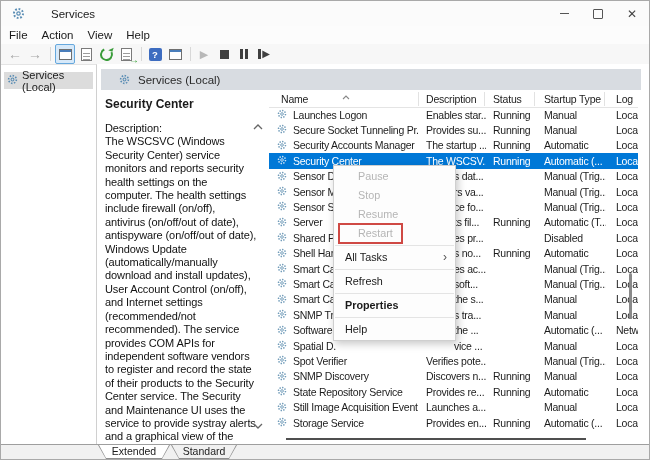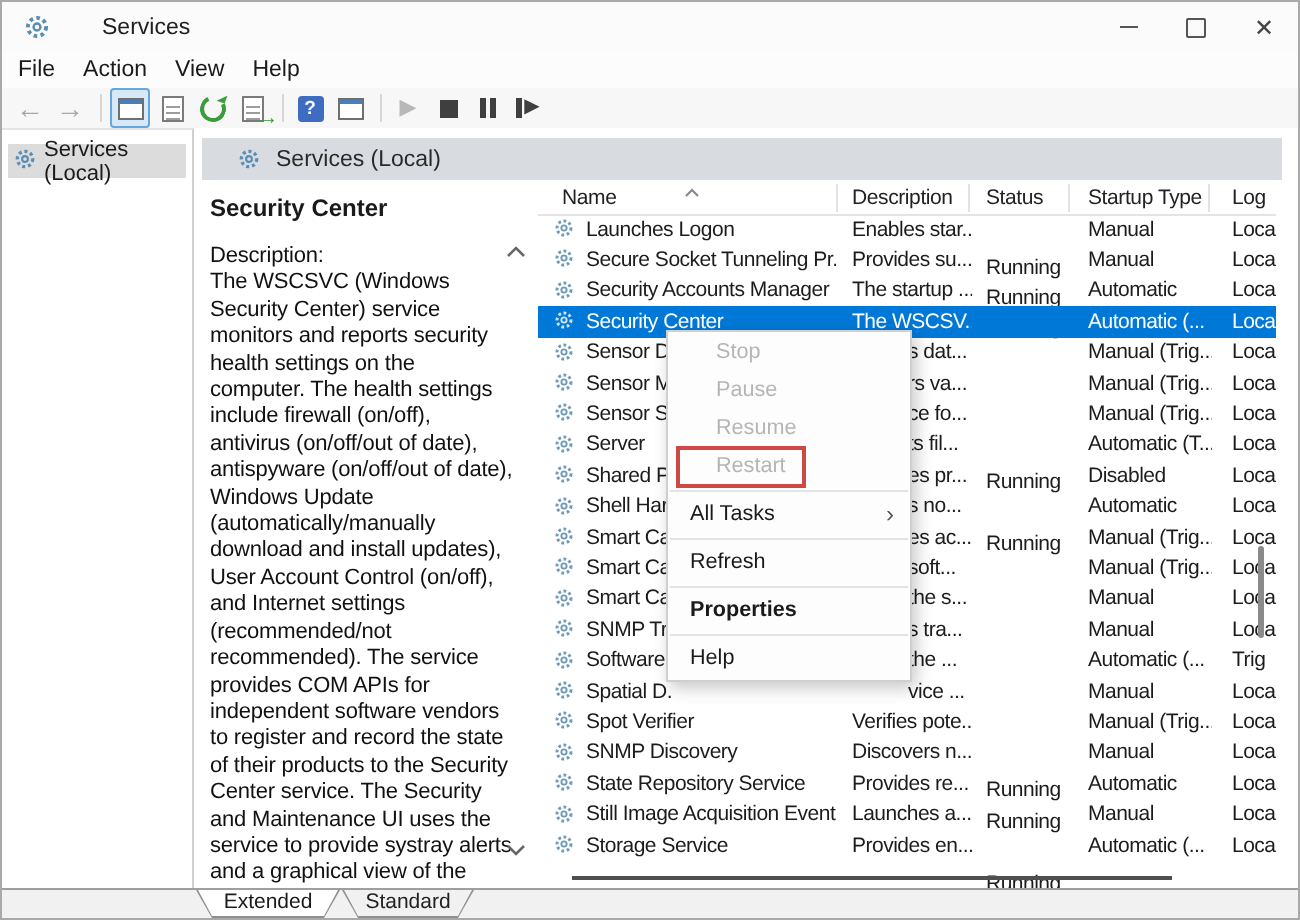--- a/index.html
+++ b/index.html
@@ -66,21 +66,21 @@
   .sort-caret{position:absolute;top:0;}
   .rows{position:absolute;left:0;top:17px;width:100%;bottom:0;}
   .row{position:absolute;left:0;width:100%;height:15.4px;}
   .row.selected{background:#0078d7;}
   .row.selected .cell{color:#fff;}
   .row .gear-wrap{position:absolute;left:8px;top:2px;}
   .cell{position:absolute;top:1.5px;font-size:10.5px;letter-spacing:-0.25px;white-space:nowrap;overflow:hidden;color:#1c1c1c;}
   .c-name{left:24px;width:125px;}
   .c-desc{left:157px;width:60px;box-sizing:border-box;}
   .c-desc.offset{padding-left:28px;}
-  .c-status{left:224px;width:45px;margin-top:19px;}
+  .c-status{left:224px;width:45px;}
   .c-startup{left:275px;width:62px;}
   .c-log{left:347px;width:22px;}
   .vthumb{position:absolute;right:6px;top:183px;width:3px;height:46px;background:#8a8a8a;border-radius:2px;}
   .hthumb{position:absolute;left:17px;top:348px;width:300px;height:2px;background:#4f4f4f;}
 
   
   .ctx{position:absolute;left:332px;top:164px;width:121px;background:#fdfdfd;border:1px solid #cfcfcf;box-shadow:2px 3px 8px rgba(0,0,0,0.22);padding:1px 0;z-index:50;}
   .mitem{position:relative;height:19px;line-height:19px;padding-left:11px;font-size:10.8px;color:#1a1a1a;white-space:nowrap;}
   .mitem.indent{padding-left:24px;}
   .mitem.disabled{color:#b5b5b5;}
@@ -393,21 +393,21 @@
           </div>
           <div class="row" style="top: 215.6px;">
             <span class="gear-wrap"><svg width="10" height="10" viewBox="0 0 16 16">
                 <circle cx="8" cy="8" r="5.6" fill="none" stroke="#6f9ab8" stroke-width="2.4" stroke-dasharray="2.2 2.1"></circle>
                 <circle cx="8" cy="8" r="2.1" fill="none" stroke="#6f9ab8" stroke-width="1.5"></circle>
               </svg></span>
             <span class="cell c-name">Software</span>
             <span class="cell c-desc offset">the ...</span>
             <span class="cell c-status"></span>
             <span class="cell c-startup">Automatic (...</span>
-            <span class="cell c-log">Trig</span>
+            <span class="cell c-log">Netw</span>
           </div>
           <div class="row" style="top: 231px;">
             <span class="gear-wrap"><svg width="10" height="10" viewBox="0 0 16 16">
                 <circle cx="8" cy="8" r="5.6" fill="none" stroke="#6f9ab8" stroke-width="2.4" stroke-dasharray="2.2 2.1"></circle>
                 <circle cx="8" cy="8" r="2.1" fill="none" stroke="#6f9ab8" stroke-width="1.5"></circle>
               </svg></span>
             <span class="cell c-name">Spatial D.</span>
             <span class="cell c-desc offset">vice ...</span>
             <span class="cell c-status"></span>
             <span class="cell c-startup">Manual</span>
@@ -469,22 +469,22 @@
             <span class="cell c-log">Loca</span>
           </div>
         </div>
       <div class="vthumb"></div>
       <div class="hthumb"></div>
     </div>
 
   </div>
 
   <div class="ctx" id="ctxmenu">
+      <div class="mitem disabled indent"><span>Pause</span></div>
       <div class="mitem disabled indent"><span>Stop</span></div>
-      <div class="mitem disabled indent"><span>Pause</span></div>
       <div class="mitem disabled indent"><span>Resume</span></div>
       <div class="mitem disabled indent highlighted"><span>Restart</span></div>
       <div class="msep"></div>
       <div class="mitem"><span>All Tasks</span><span class="sub-arrow">›</span></div>
       <div class="msep"></div>
       <div class="mitem"><span>Refresh</span></div>
       <div class="msep"></div>
       <div class="mitem bold"><span>Properties</span></div>
       <div class="msep"></div>
       <div class="mitem"><span>Help</span></div>

